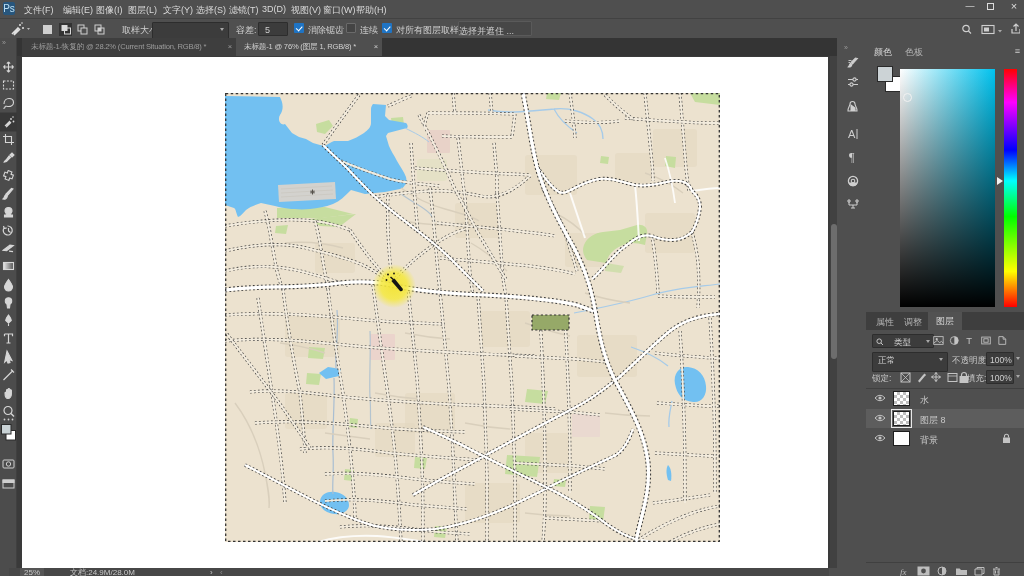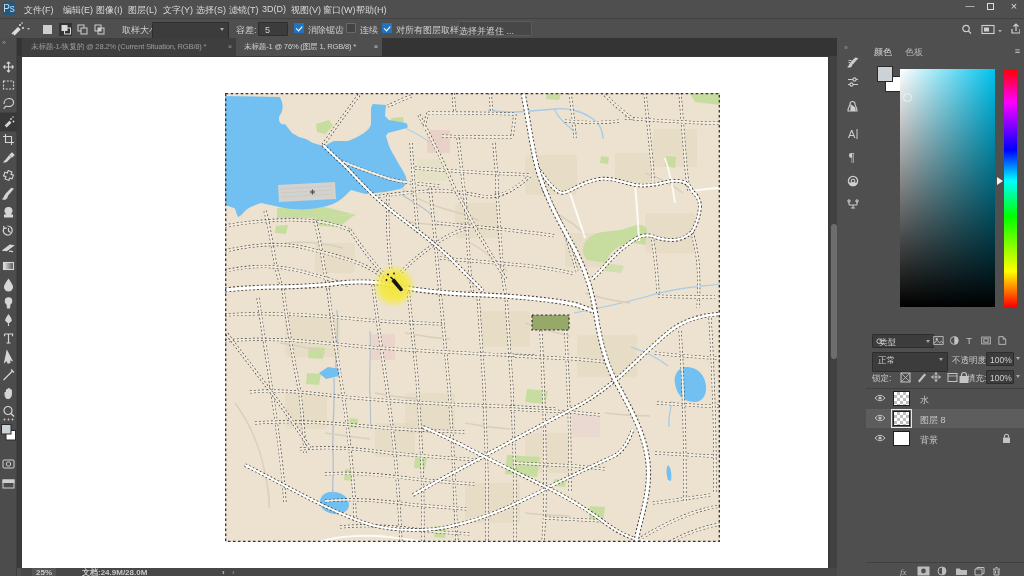--- a/index.html
+++ b/index.html
@@ -26,21 +26,21 @@
 #tab1{left:5px;width:214px;background:#3e3e3e;color:#9c9c9c;padding-left:9px;}
 #tab2{left:219px;width:146px;background:#4f4f4f;color:#d2d2d2;padding-left:8px;}
 
 #toolbar{left:0;top:38px;width:17px;height:538px;background:#4c4c4c;border-right:1px solid #404040;}
 
 #canvaswrap{left:17px;top:56px;width:820px;height:512px;background:#3a3a3a;}
 #page{left:5px;top:1px;width:806px;height:511px;background:#ffffff;}
 #vscroll{left:813px;top:0;width:8px;height:512px;background:#414141;}
 #vthumb{left:1px;top:168px;width:6px;height:135px;background:#6d6d6d;border-radius:3px;}
 
-#status{left:21px;top:568px;width:820px;height:8px;background:#474747;color:#c9c9c9;font-size:8px;font-weight:bold;}
+#status{left:9px;top:568px;width:820px;height:8px;background:#474747;color:#c9c9c9;font-size:8px;}
 
 #rpanel{left:837px;top:38px;width:187px;height:538px;background:#4f4f4f;}
 #iconstrip{left:4px;top:6px;width:25px;height:532px;}
 #colorpanel{left:29px;top:0;width:158px;height:274px;background:#4f4f4f;}
 #gradsq{left:34px;top:31px;width:95px;height:238px;
 background:linear-gradient(to bottom,rgba(0,0,0,0),#000 100%),linear-gradient(to right,#fff,#00c2ee);}
 #huestrip{left:138px;top:31px;width:13px;height:238px;
 background:linear-gradient(to bottom,#f00 0%,#f0f 14%,#00f 34%,#0ff 47%,#0f0 62%,#ff0 85%,#f00 100%);}
 .ptab{position:absolute;font-size:9px;color:#b4b4b4;}
 #laytabs{left:29px;top:274px;width:158px;height:18px;background:#3e3e3e;}
@@ -518,26 +518,31 @@
     <span class="ptab" style="left:8px;top:8px;color:#d6d6d6">颜色</span>
     <span class="ptab" style="left:39px;top:8px">色板</span>
     <span class="ptab" style="right:4px;top:8px;color:#cfcfcf">≡</span>
     <div class="abs" style="left:11px;top:28px;width:16px;height:16px;background:#ccd3d6;border:1px solid #2a2a2a;z-index:2"></div>
     <div class="abs" style="left:19px;top:38px;width:16px;height:16px;background:#fff;border:1px solid #2a2a2a;"></div>
     <div class="abs" id="gradsq"></div>
     <div class="abs" style="left:64px;top:24px;width:9px;height:9px;border:1.3px solid #f2f2f2;border-radius:50%;z-index:3;top:55px;left:37px"></div>
     <div class="abs" id="huestrip"></div>
     <div class="abs" style="left:131px;top:139px;width:0;height:0;border-top:4px solid transparent;border-bottom:4px solid transparent;border-left:6px solid #f2f2f2;z-index:3"></div>
   </div>
+  <div class="abs" id="laytabs">
+    <span class="ptab" style="left:10px;top:4px">属性</span>
+    <span class="ptab" style="left:38px;top:4px">调整</span>
+    <div id="laytab-sel">图层</div>
+  </div>
   <div class="abs" id="layers">
 
     <div class="obox" style="left:6px;top:4px;width:62px;height:14px;padding:2px 0 0 4px;font-size:8.5px"><svg style="position:absolute;left:3px;top:3px" width="8" height="8" viewBox="0 0 8 8">
             <circle cx="3.2" cy="3.2" r="2.3" fill="none" stroke="#c4c4c4"></circle>
             <line x1="5" y1="5" x2="7" y2="7" stroke="#c4c4c4"></line>
-          </svg><span style="margin-left:2px">类型</span><span class="dtri" style="right:3px;top:5px"></span></div>
+          </svg><span style="margin-left:17px">类型</span><span class="dtri" style="right:3px;top:5px"></span></div>
     <svg class="abs" style="left:66px;top:5px" width="96" height="11" viewBox="0 0 112 12">
       <g stroke="#c4c4c4" fill="none">
         <rect x="2" y="1.5" width="11" height="9"></rect>
             <circle cx="5.5" cy="4.5" r="1.3" fill="#c4c4c4" stroke="none"></circle>
             <path d="M2,9 l4,-3 3,2.5 2,-1.5 2,2" stroke-width="1"></path>
         <circle cx="26" cy="6" r="4.6"></circle>
             <path d="M26,1.4 a4.6,4.6 0 0 1 0,9.2 Z" fill="#c4c4c4" stroke="none"></path>
         <text x="40" y="10" font-size="11" fill="#c4c4c4" stroke="none" font-family="Liberation Sans">T</text>
         <rect x="58" y="2" width="10" height="8"></rect>
             <rect x="60.5" y="4" width="5" height="4"></rect>

